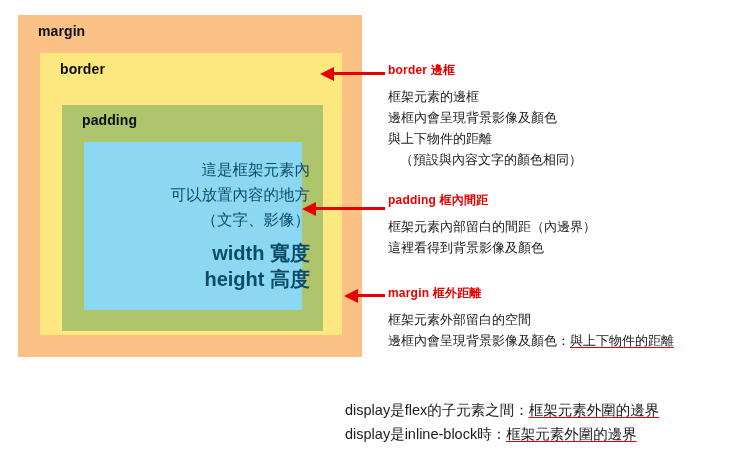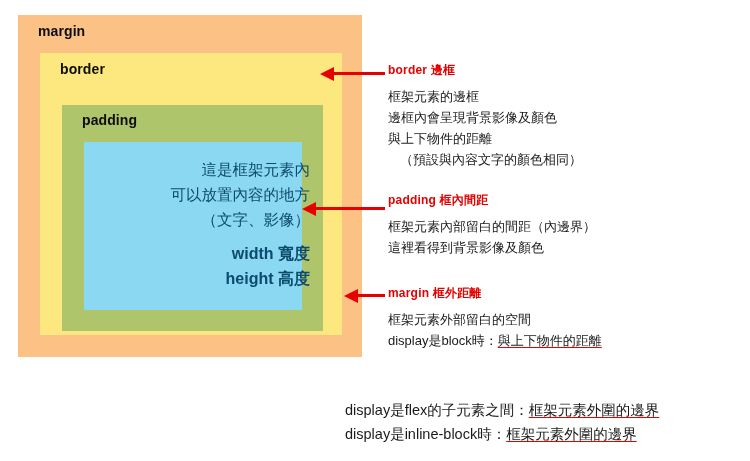--- a/index.html
+++ b/index.html
@@ -79,21 +79,21 @@
     top: 15px;
     width: 100%;
     text-align: right;
     font-size: 15.5px;
     line-height: 25px;
     color: #0c4a6e;
     margin-left: 8px;
   }
   .content-text .dim {
     font-weight: bold;
-    font-size: 16px;
+    font-size: 20px;
   }
   .content-text .spacer {
     display: block;
     height: 9px;
   }
 
   
   .arrow {
     position: absolute;
     height: 3px;
@@ -199,21 +199,21 @@
     <div class="ann-body">
       <span class="ln">框架元素內部留白的間距（內邊界）</span>
       <span class="ln">這裡看得到背景影像及顏色</span>
     </div>
   </div>
 
   <div class="ann ann-margin">
     <div class="ann-title">margin 框外距離</div>
     <div class="ann-body">
       <span class="ln">框架元素外部留白的空間</span>
-      <span class="ln"><span>display是block時：</span><span class="u">與上下物件的距離</span></span>
+      <span class="ln"><span>邊框內會呈現背景影像及顏色：</span><span class="u">與上下物件的距離</span></span>
     </div>
   </div>
 
   <div class="ann-footer">
     <span class="ln"><span>display是flex的子元素之間：</span><span class="u">框架元素外圍的邊界</span></span>
     <span class="ln"><span>display是inline-block時：</span><span class="u">框架元素外圍的邊界</span></span>
   </div>
 
 </div>
 

